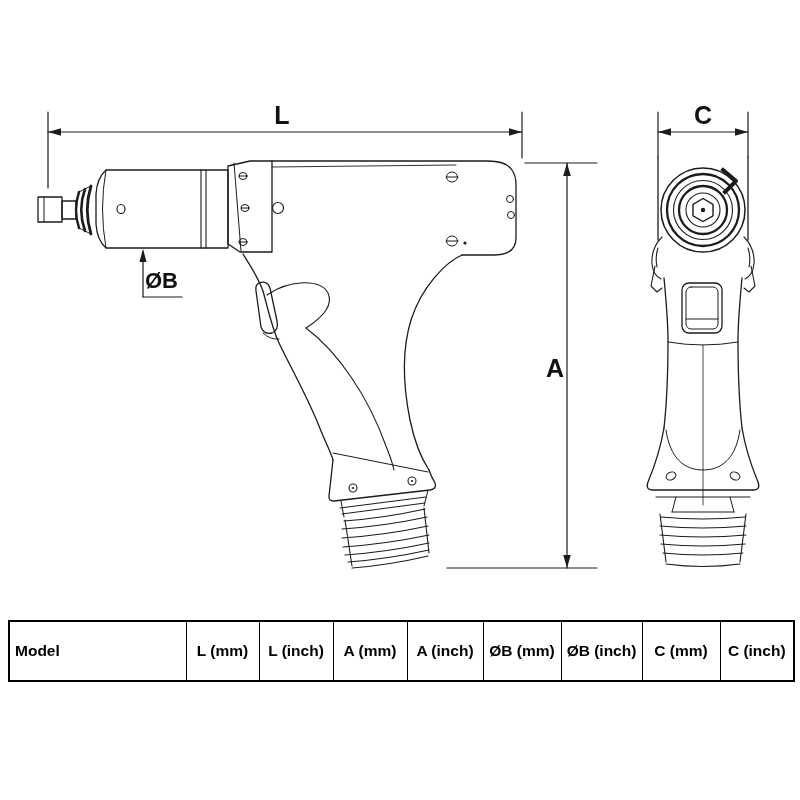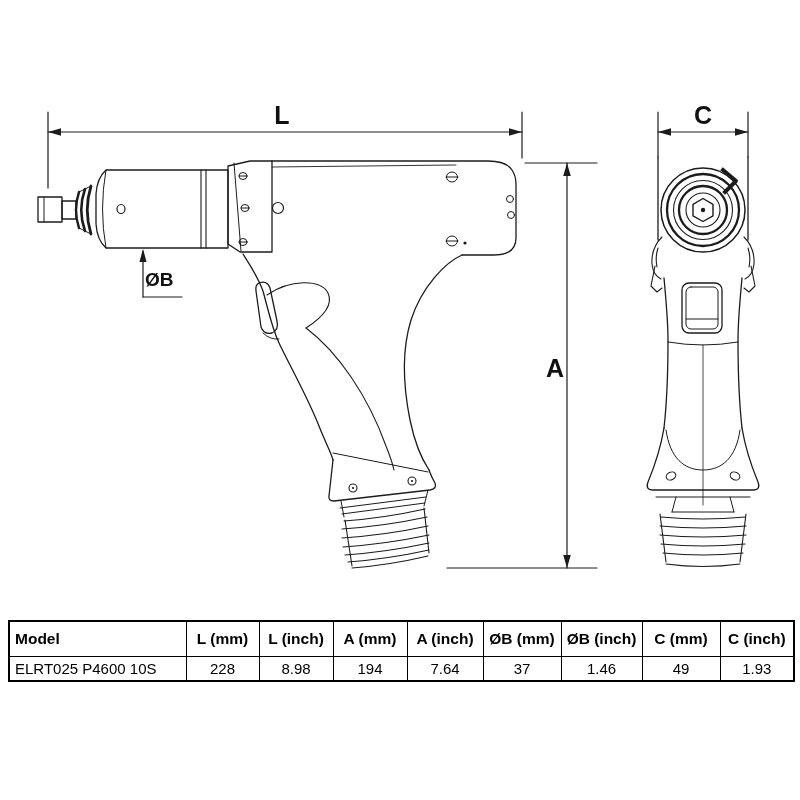--- a/index.html
+++ b/index.html
@@ -3,26 +3,26 @@
 <meta charset="utf-8">
 <style>
   html,body{margin:0;padding:0;background:#ffffff;}
   #stage{position:relative;width:800px;height:800px;background:#ffffff;overflow:hidden;
          font-family:"Liberation Sans","DejaVu Sans",sans-serif;color:#000;}
   #drawing-svg{position:absolute;left:0;top:0;width:800px;height:800px;}
   .dim-label{position:absolute;font-weight:bold;color:#111;line-height:1;}
   .dim-label.l{left:268px;top:103px;width:28px;text-align:center;font-size:25px;}
   .dim-label.c{left:689px;top:103px;width:28px;text-align:center;font-size:25px;}
   .dim-label.a{left:541px;top:356px;width:28px;text-align:center;font-size:25px;}
-  .dim-label.ob{left:145px;top:270px;font-size:19px;}
+  .dim-label.ob{left:145px;top:270px;font-size:22px;}
   #spec-table{position:absolute;left:8px;top:620px;width:785px;border-collapse:collapse;
               table-layout:fixed;background:#fff;}
   #spec-table,#spec-table th,#spec-table td{border:1px solid #000;}
   #spec-table{border-width:2px;}
-  #spec-table th{font-size:15.5px;font-weight:bold;height:26px;text-align:center;padding:4px 2px;white-space:nowrap;overflow:hidden;}
+  #spec-table th{font-size:15.5px;font-weight:bold;height:26px;text-align:center;padding:16px 2px;white-space:nowrap;overflow:hidden;}
   #spec-table td{font-size:15px;font-weight:normal;height:23px;text-align:center;padding:0 2px;white-space:nowrap;overflow:hidden;}
   #spec-table th.model-col,#spec-table td.model-col{text-align:left;padding-left:5px;}
 </style>
 </head>
 <body>
 
 <div id="stage">
 
   <svg id="drawing-svg" viewBox="0 0 800 800" fill="none" stroke="#1c1c1c" stroke-width="1.3" stroke-linecap="round" stroke-linejoin="round">
 
@@ -224,27 +224,16 @@
         <th>L (inch)</th>
         <th>A (mm)</th>
         <th>A (inch)</th>
         <th>ØB (mm)</th>
         <th>ØB (inch)</th>
         <th>C (mm)</th>
         <th>C (inch)</th>
       </tr>
     </thead>
     <tbody>
-      <tr>
-        <td class="model-col">ELRT025 P4600 10S</td>
-        <td>228</td>
-        <td>8.98</td>
-        <td>194</td>
-        <td>7.64</td>
-        <td>37</td>
-        <td>1.46</td>
-        <td>49</td>
-        <td>1.93</td>
-      </tr>
     </tbody>
   </table>
 
 </div>
 
 </body></html>

